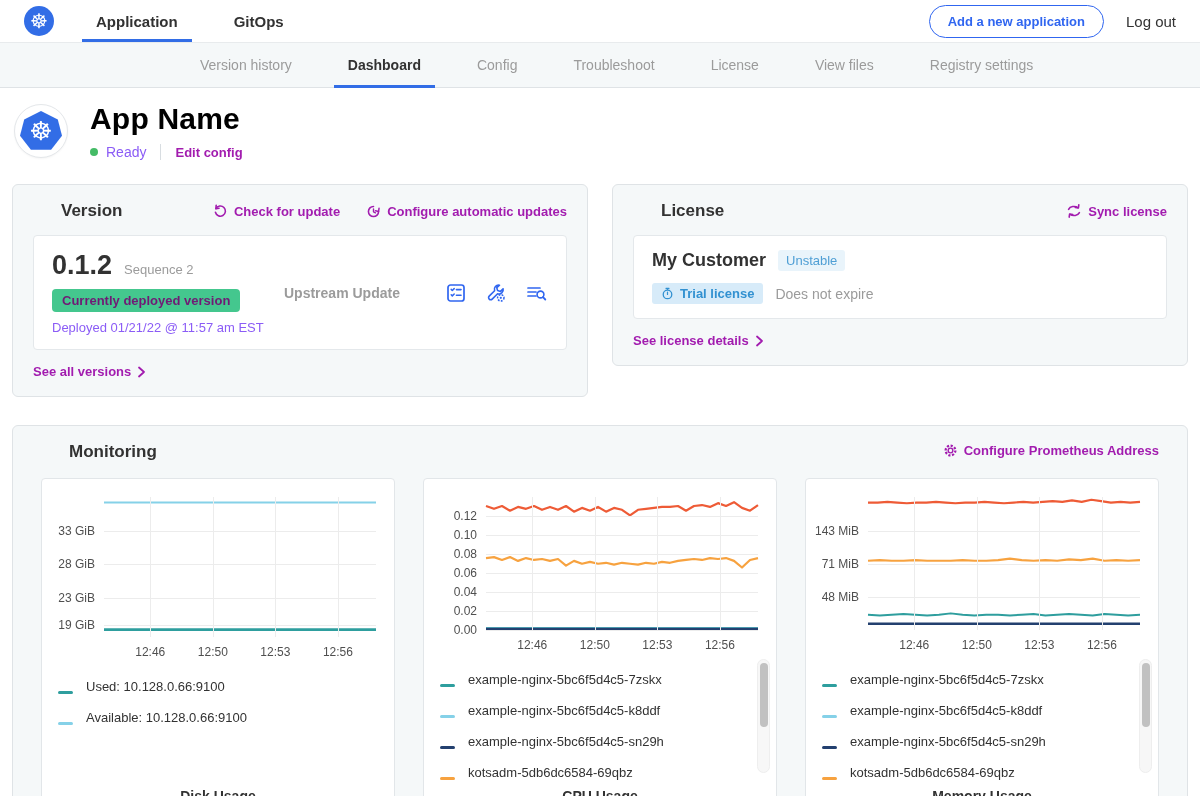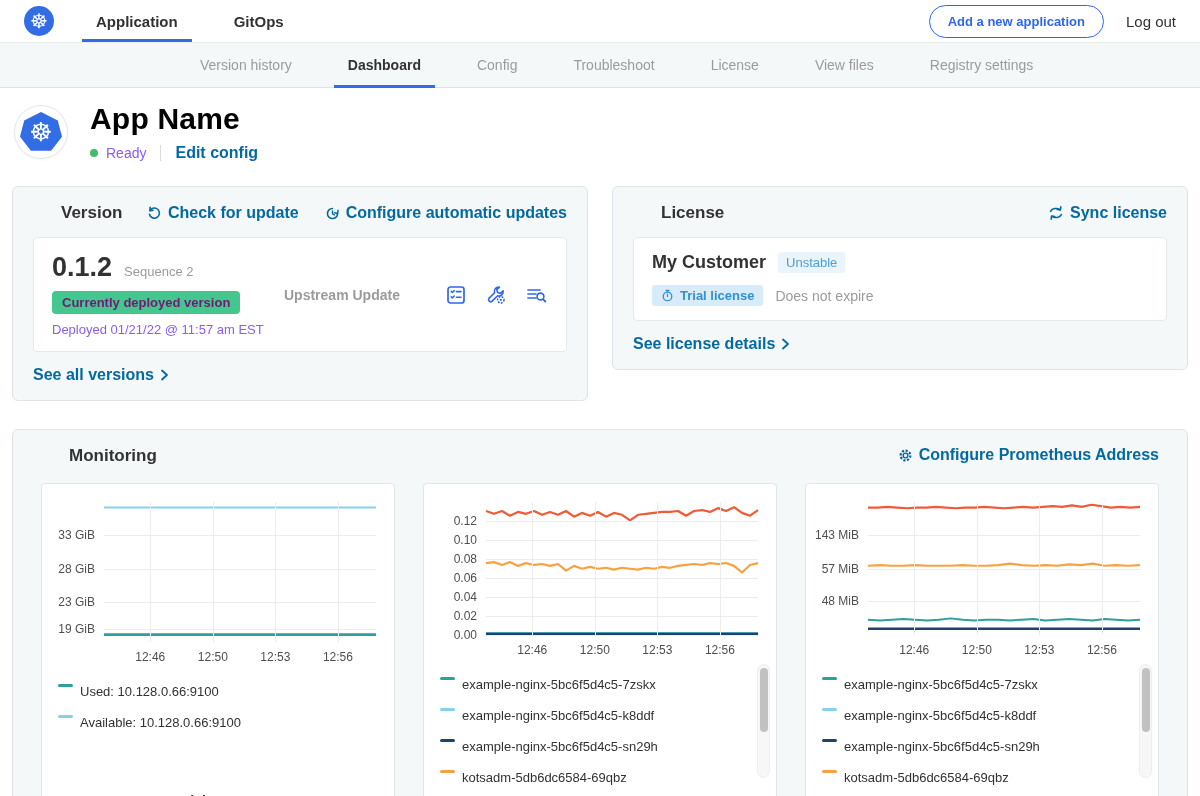--- a/index.html
+++ b/index.html
@@ -37,21 +37,21 @@
     display:flex; align-items:center; justify-content:center; box-shadow:0 1px 2px rgba(0,0,0,.04); }
   .heptagon { width:42px; height:40px; background:#326de6; color:#fff; display:flex; align-items:center;
     justify-content:center; font-size:26px; line-height:1;
     clip-path:polygon(50% 0%, 90% 21%, 100% 62%, 74% 97%, 26% 97%, 0% 62%, 10% 21%); }
   .app-head-text { margin-left:22px; }
   .app-title { font-size:30px; font-weight:700; color:#000000; letter-spacing:.2px; }
   .app-status { display:flex; align-items:center; margin-top:8px; gap:8px; }
   .dot { width:8px; height:8px; border-radius:50%; background:#44bb66; }
   .status-text { font-size:14px; color:#8b5cf6; }
   .vdiv { width:1px; height:16px; background:#d8dde1; margin:0 6px; }
-  .link { color:#0369a1; font-weight:700; font-size:16px; cursor:pointer; display:inline-flex;
+  .link { color:#a21caf; font-weight:700; font-size:13px; cursor:pointer; display:inline-flex;
     align-items:center; gap:6px;text-align:right; }
 
   
   .cards-row { display:flex; gap:24px; padding:8px 12px 0; align-items:flex-start; }
   .card { background:#f5f8f9; border:1px solid #dfe3e6; border-radius:6px; padding:16px 20px; }
   .card-head { display:flex; align-items:center; }
   .card-title { font-size:17px; font-weight:700; color:#323232;margin-left:28px; }
   .card-head .links { margin-left:auto; display:flex; gap:26px; }
 
   .version-card { width:576px; }
@@ -89,21 +89,21 @@
     position:relative; display:flex; flex-direction:column; padding-top:14px; }
   .plot { position:relative; height:140px; margin:4px 18px 0 62px; }
   .hgrid { position:absolute; left:0; right:0; height:1px; background:#ececec; }
   .vgrid { position:absolute; top:0; bottom:0; width:1px; background:#ececec; }
   .ylab { position:absolute; right:calc(100% + 9px); transform:translateY(-50%); font-size:12px;
     color:#4f4f4f; white-space:nowrap; }
   .xlab { position:absolute; top:calc(100% + 8px); transform:translateX(-50%); font-size:12px;
     color:#4f4f4f; }
   .plot-svg { position:absolute; inset:0; width:100%; height:100%; overflow:visible; }
   .legend { margin:34px 0 0 16px; }
-  .legend-row { display:flex; align-items:flex-start; gap:7px; padding:8px 0; }
+  .legend-row { display:flex; align-items:flex-end; gap:13px; padding:8px 0; }
   .dash { width:15px; height:3px; border-radius:2px; flex:none; }
   .legend-label { font-size:13px; color:#323232; }
   .chart-title { margin-top:auto; text-align:center; font-size:14px; font-weight:700;
     padding-bottom:16px; color:#323232; }
   .scrollbar { position:absolute; right:6px; top:180px; width:13px; height:114px; background:#f7f7f7;
     border:1px solid #eeeeee; border-radius:7px; }
   .scrollbar .thumb { width:8px; height:64px; background:#c1c1c1; border-radius:4px; margin:3px auto 0; }
 
   svg.ic { display:block; }
 </style>
@@ -380,21 +380,21 @@
       <div class="plot">
         <svg class="plot-svg" viewBox="0 0 100 100" preserveAspectRatio="none">
             <polyline points="0.00,95.31 14.29,95.31 28.57,95.31 42.86,95.31 57.14,95.31 71.43,95.31 85.71,95.31 100.00,95.31" fill="none" stroke="#23406f" stroke-width="2.6" vector-effect="non-scaling-stroke" stroke-linejoin="round"></polyline>
             <polyline points="0.00,88.54 4.35,89.06 8.70,88.54 13.04,88.02 17.39,88.54 21.74,89.06 26.09,88.54 30.43,87.50 34.78,88.54 39.13,89.06 43.48,88.54 47.83,88.54 52.17,89.06 56.52,88.54 60.87,88.02 65.22,89.06 69.57,88.54 73.91,88.02 78.26,88.54 82.61,89.06 86.96,88.02 91.30,88.54 95.65,89.06 100.00,88.54" fill="none" stroke="#2e9e9e" stroke-width="2" vector-effect="non-scaling-stroke" stroke-linejoin="round"></polyline>
             <polyline points="0.00,47.92 4.35,47.40 8.70,47.92 13.04,47.92 17.39,47.40 21.74,47.92 26.09,47.92 30.43,47.92 34.78,47.40 39.13,47.92 43.48,47.92 47.83,47.40 52.17,46.35 56.52,47.40 60.87,47.92 65.22,47.40 69.57,47.92 73.91,46.88 78.26,47.40 82.61,46.35 86.96,47.92 91.30,47.40 95.65,47.92 100.00,47.40" fill="none" stroke="#f7a23f" stroke-width="2.2" vector-effect="non-scaling-stroke" stroke-linejoin="round"></polyline>
             <polyline points="0.00,4.17 3.57,4.17 7.14,3.65 10.71,4.17 14.29,4.69 17.86,4.17 21.43,4.17 25.00,3.65 28.57,4.17 32.14,4.69 35.71,4.17 39.29,4.17 42.86,3.65 46.43,4.17 50.00,4.69 53.57,4.17 57.14,3.65 60.71,4.17 64.29,3.65 67.86,3.13 71.43,3.65 75.00,2.60 78.57,3.65 82.14,2.08 85.71,3.13 89.29,4.17 92.86,3.65 96.43,4.17 100.00,3.65" fill="none" stroke="#ee5b36" stroke-width="2.2" vector-effect="non-scaling-stroke" stroke-linejoin="round"></polyline>
           </svg>
       <div class="hgrid" style="top: 25.5208%;"></div>
           <div class="ylab" style="top: 25.5208%;">143 MiB</div>
           <div class="hgrid" style="top: 50.5208%;"></div>
-          <div class="ylab" style="top: 50.5208%;">57 MiB</div>
+          <div class="ylab" style="top: 50.5208%;">71 MiB</div>
           <div class="hgrid" style="top: 75%;"></div>
           <div class="ylab" style="top: 75%;">48 MiB</div>
           <div class="vgrid" style="left: 17%;"></div>
           <div class="xlab" style="left: 17%;">12:46</div>
           <div class="vgrid" style="left: 40%;"></div>
           <div class="xlab" style="left: 40%;">12:50</div>
           <div class="vgrid" style="left: 63%;"></div>
           <div class="xlab" style="left: 63%;">12:53</div>
           <div class="vgrid" style="left: 86%;"></div>
           <div class="xlab" style="left: 86%;">12:56</div>

